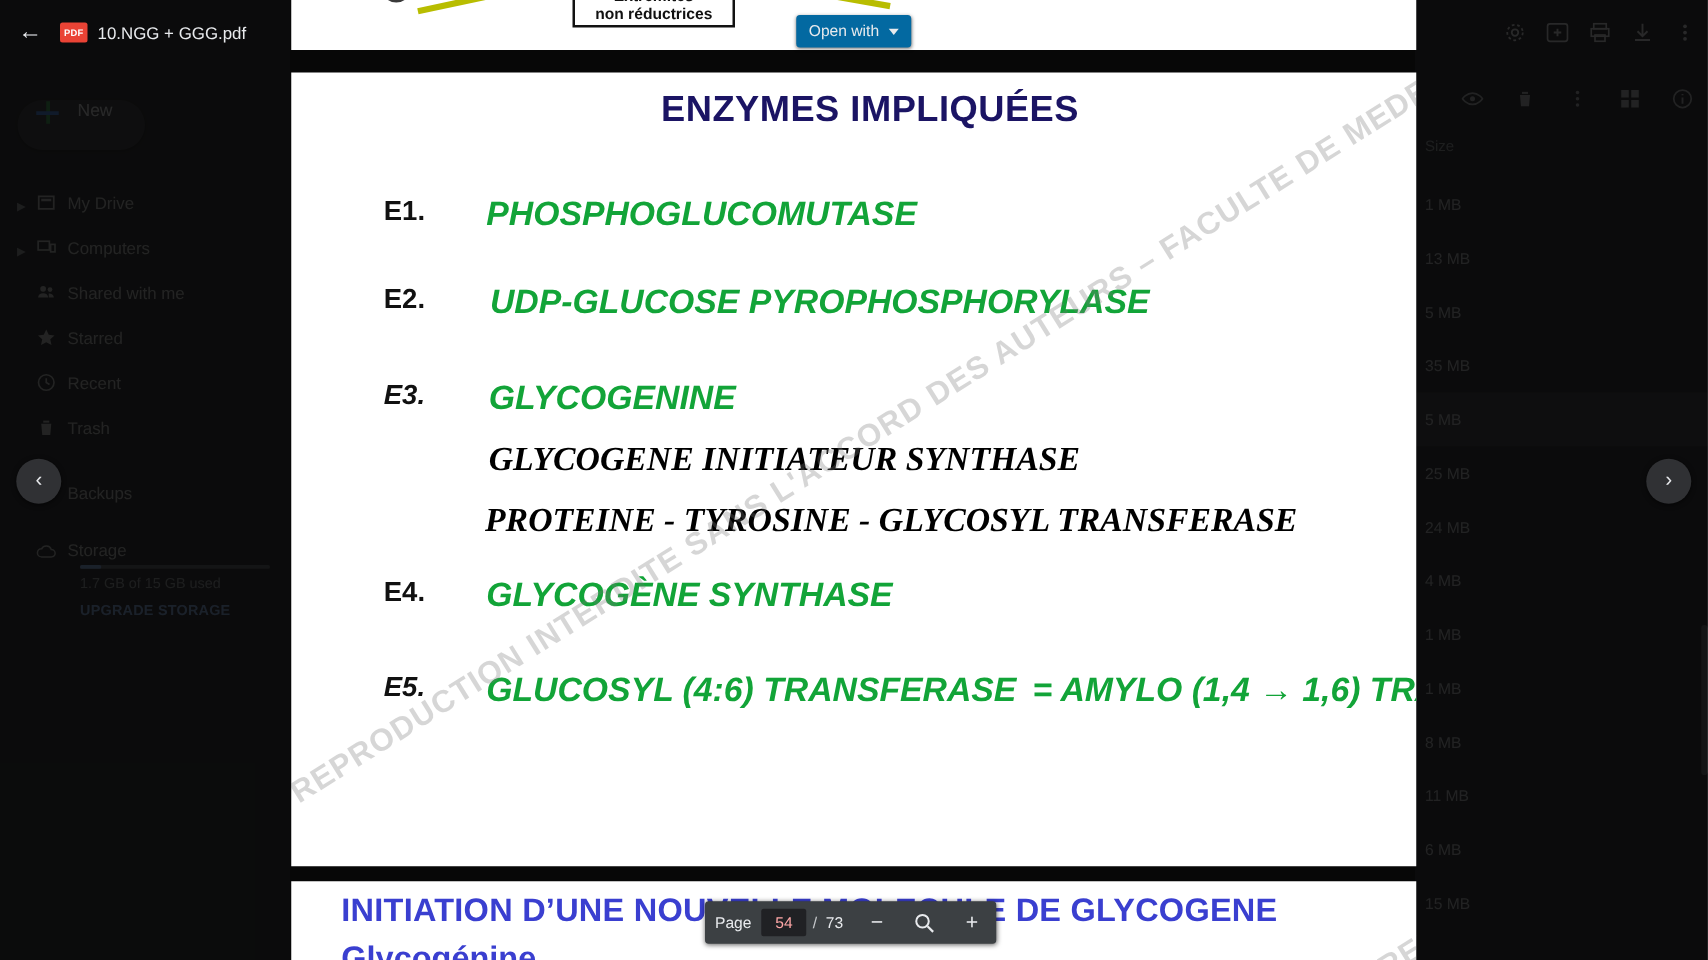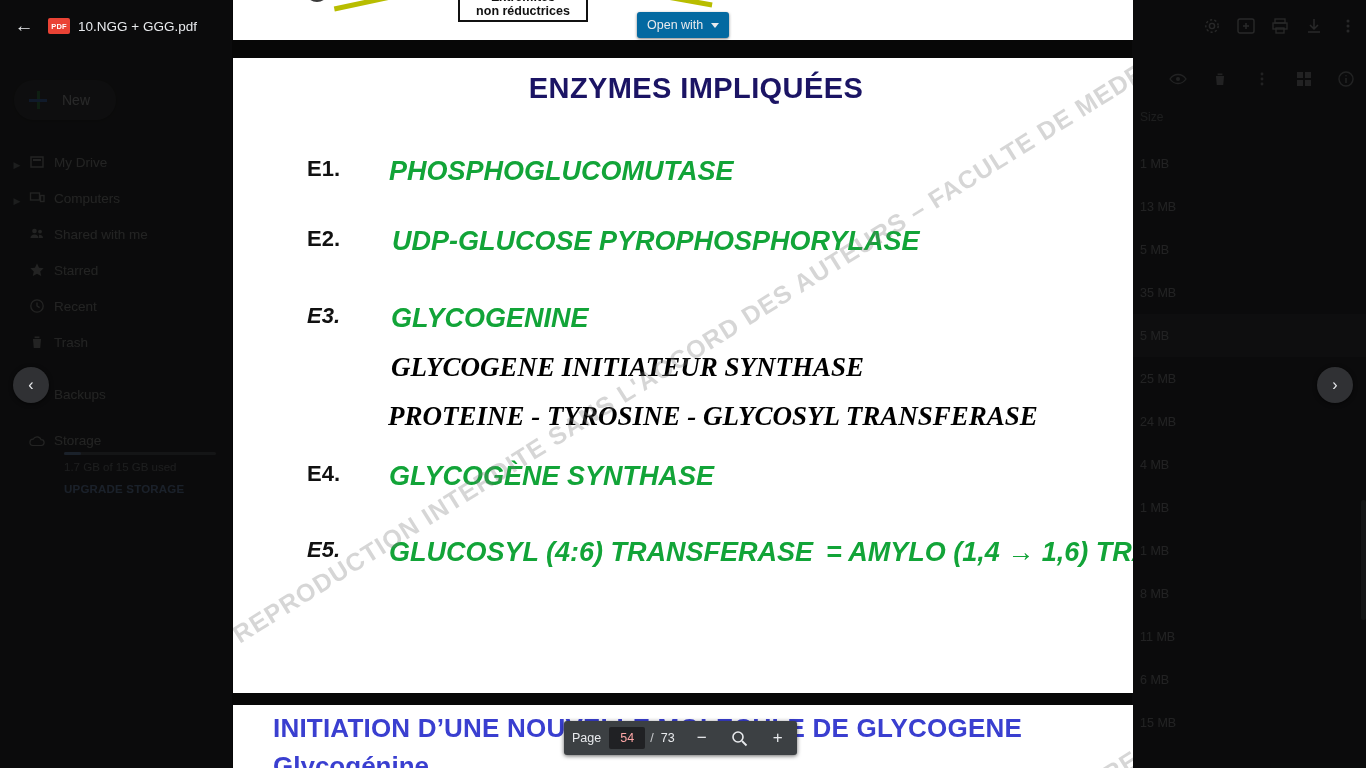--- a/index.html
+++ b/index.html
@@ -22,21 +22,21 @@
     width: 232px; height: 768px;
     background: #202124;
     color: #bdc1c6;
   }
   .new-btn {
     position: absolute; left: 14px; top: 80px;
     width: 102px; height: 40px;
     border-radius: 20px;
     background: #35363a;
     box-shadow: 0 1px 3px rgba(0,0,0,.5);
-    display: flex; align-items: center;
+    display: flex; 
     padding-left: 14px;
     color: #e8eaed;
     font-size: 14px;
   }
   .plus-icon {
     position: relative;
     width: 20px; height: 20px;
     margin-right: 14px;
     flex: none;
   }

